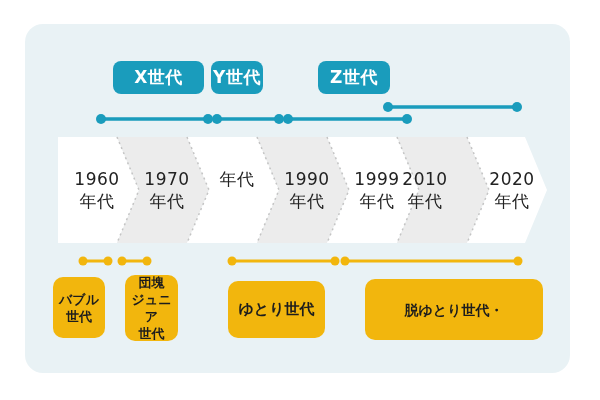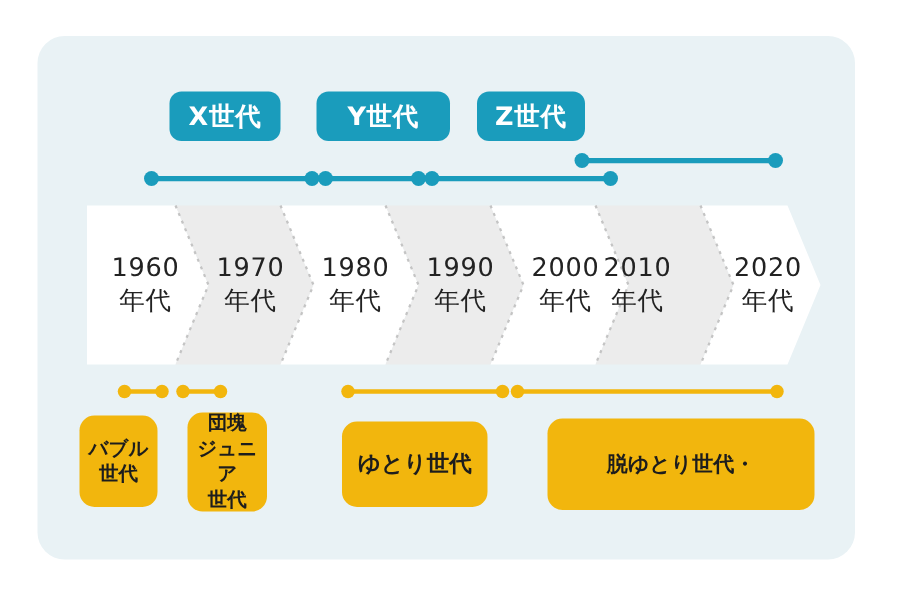--- a/index.html
+++ b/index.html
@@ -49,22 +49,22 @@
     position: absolute;
     top: 61px; height: 33px;
     background: var(--teal);
     color: #ffffff;
     font-weight: 700;
     font-size: 17px;
     border-radius: 8px;
     display: flex; align-items: center; justify-content: center;
     letter-spacing: 0.5px;
   }
-  .badge-x { left: 113px; width: 74px; }
-  .badge-y { left: 211px; width: 89px; }
+  .badge-x { left: 113px; width: 91px; }
+  .badge-y { left: 211px; width: 52px; }
   .badge-z { left: 318px; width: 72px; }
   .badge-a { left: 422px; width: 71px; }
   .decade {
     position: absolute;
     top: 168px;
     width: 70px;
     text-align: center;
     font-weight: 400;
     font-size: 17px;
     line-height: 22px;
@@ -151,29 +151,28 @@
 
   <div class="decade" style="left:62px">
     <span>1960</span>
     <span>年代</span>
   </div>
   <div class="decade" style="left:132px">
     <span>1970</span>
     <span>年代</span>
   </div>
   <div class="decade" style="left:202px">
-    <span>1980</span>
     <span>年代</span>
   </div>
   <div class="decade" style="left:272px">
     <span>1990</span>
     <span>年代</span>
   </div>
   <div class="decade" style="left:342px">
-    <span>2000</span>
+    <span>1999</span>
     <span>年代</span>
   </div>
   <div class="decade" style="left:390px">
     <span>2010</span>
     <span>年代</span>
   </div>
   <div class="decade" style="left:477px">
     <span>2020</span>
     <span>年代</span>
   </div>

